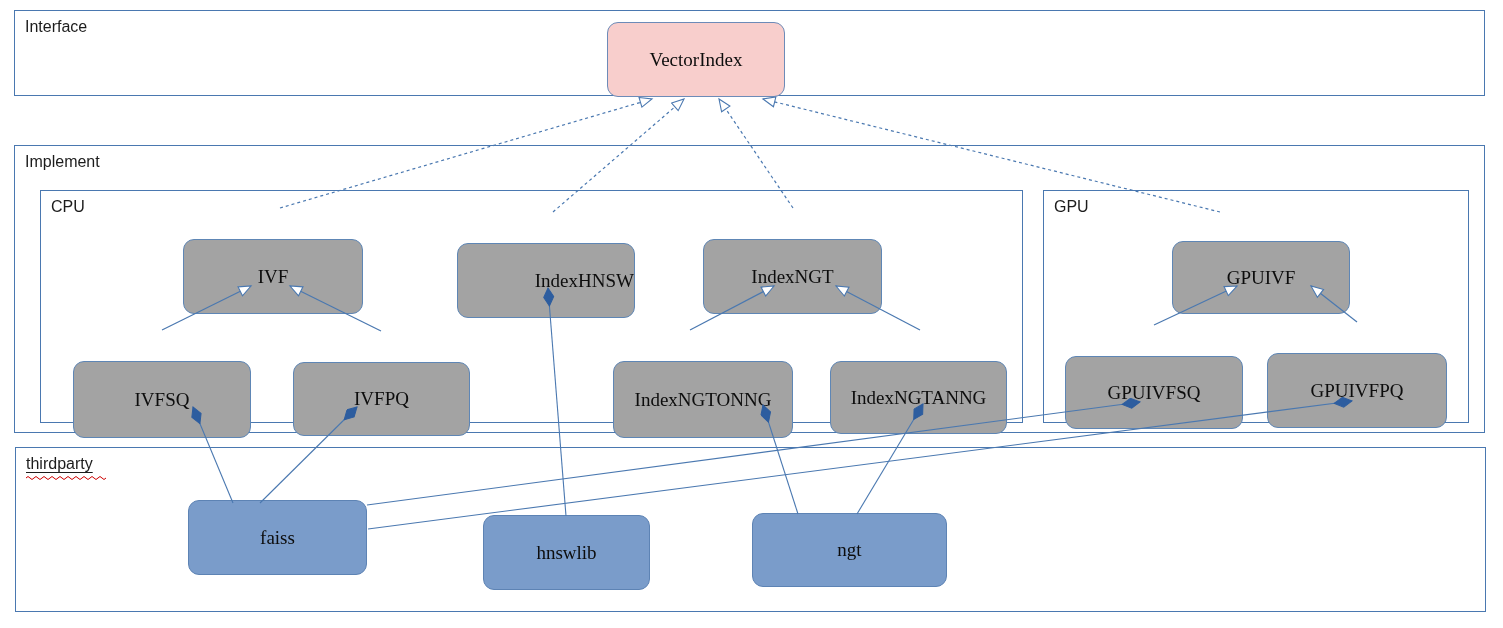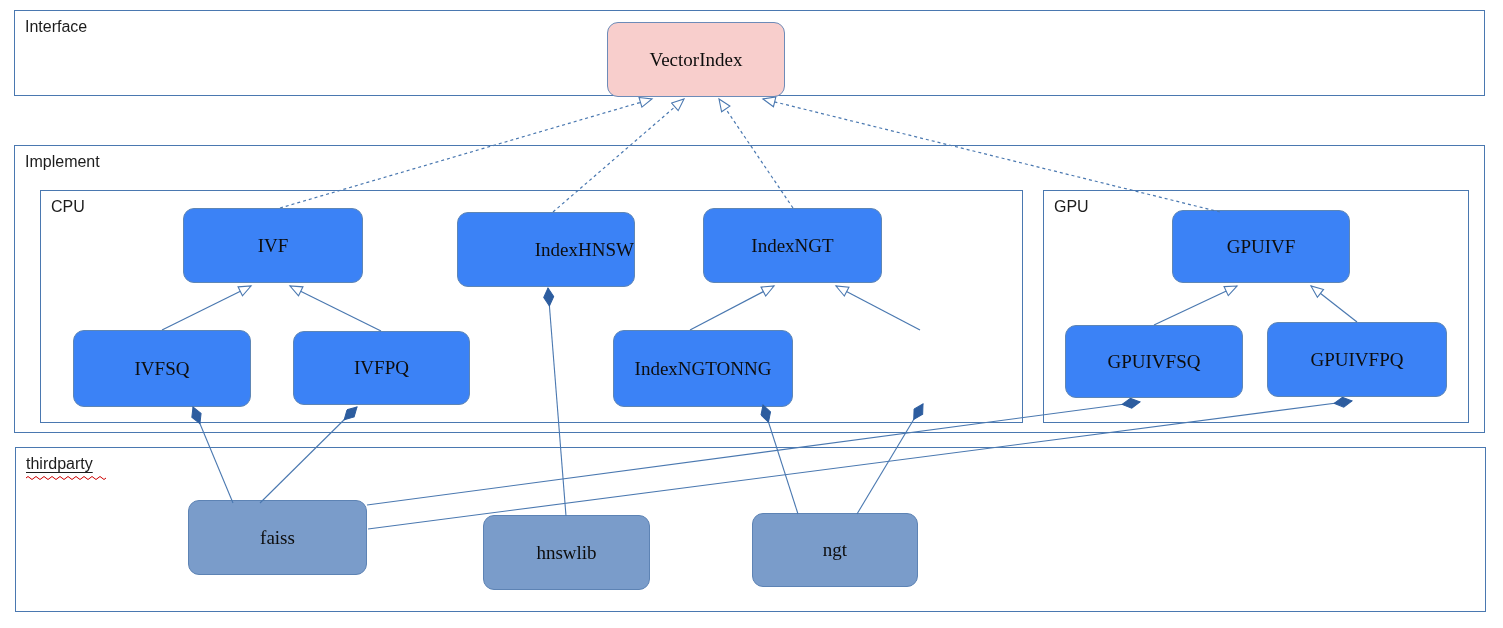--- a/index.html
+++ b/index.html
@@ -30,21 +30,21 @@
   .squiggle{position:absolute;left:0;bottom:-7px;}
   .node{
     position:absolute;
     border-radius:11px;
     box-sizing:border-box;
     display:flex;align-items:center;justify-content:center;
     font-family:"Liberation Serif", serif;
     font-size:19px;color:#0d0d0d;
     z-index:2;
   }
-  .node.green{background:#3b82f6;border:1.3px solid #5e86b5;}
+  .node.green{background:#a3a3a3;border:1.3px solid #5e86b5;margin-top:31px;}
   .node.pink{background:#f8cecc;border:1.3px solid #6d8bb8;text-align:center;}
   .node.blue{background:#7a9cca;border:1.3px solid #5d83b4;}
   svg.edges{
     position:absolute;left:0;top:0;z-index:3;
     pointer-events:none;
   }
 </style>
 </head>
 <body>
 
@@ -100,38 +100,41 @@
   </div>
 
   <div class="node green" style="left:293px;top:331px;width:177px;height:74px;">
     <span>IVFPQ</span>
   </div>
 
   <div class="node green" style="left:613px;top:330px;width:180px;height:77px;">
     <span>IndexNGTONNG</span>
   </div>
 
+  <div class="node green" style="left:830px;top:330px;width:177px;height:73px;">
+    <span>IndexNGTANNG</span>
+  </div>
 
   <div class="node green" style="left:1065px;top:325px;width:178px;height:73px;">
     <span>GPUIVFSQ</span>
   </div>
 
   <div class="node green" style="left:1267px;top:322px;width:180px;height:75px;">
     <span>GPUIVFPQ</span>
   </div>
 
   <div class="node blue" style="left:188px;top:500px;width:179px;height:75px;">
     <span>faiss</span>
   </div>
 
   <div class="node blue" style="left:483px;top:515px;width:167px;height:75px;">
     <span>hnswlib</span>
   </div>
 
-  <div class="node blue" style="left:752px;top:513px;width:166px;height:74px;">
+  <div class="node blue" style="left:752px;top:513px;width:195px;height:74px;">
     <span>ngt</span>
   </div>
 
   <svg class="edges" width="1503" height="628" viewBox="0 0 1503 628">
     <defs>
       <marker id="tri" markerUnits="userSpaceOnUse" markerWidth="15" markerHeight="13" refX="13" refY="6" orient="auto">
         <path d="M1,1 L13,6 L1,11 Z" fill="#ffffff" stroke="#4a78b0" stroke-width="1.1"></path>
       </marker>
       <marker id="dia" markerUnits="userSpaceOnUse" markerWidth="21" markerHeight="12" refX="19" refY="5.5" orient="auto">
         <path d="M1,5.5 L10,0.5 L19,5.5 L10,10.5 Z" fill="#2d5d9f" stroke="#2d5d9f"></path>

